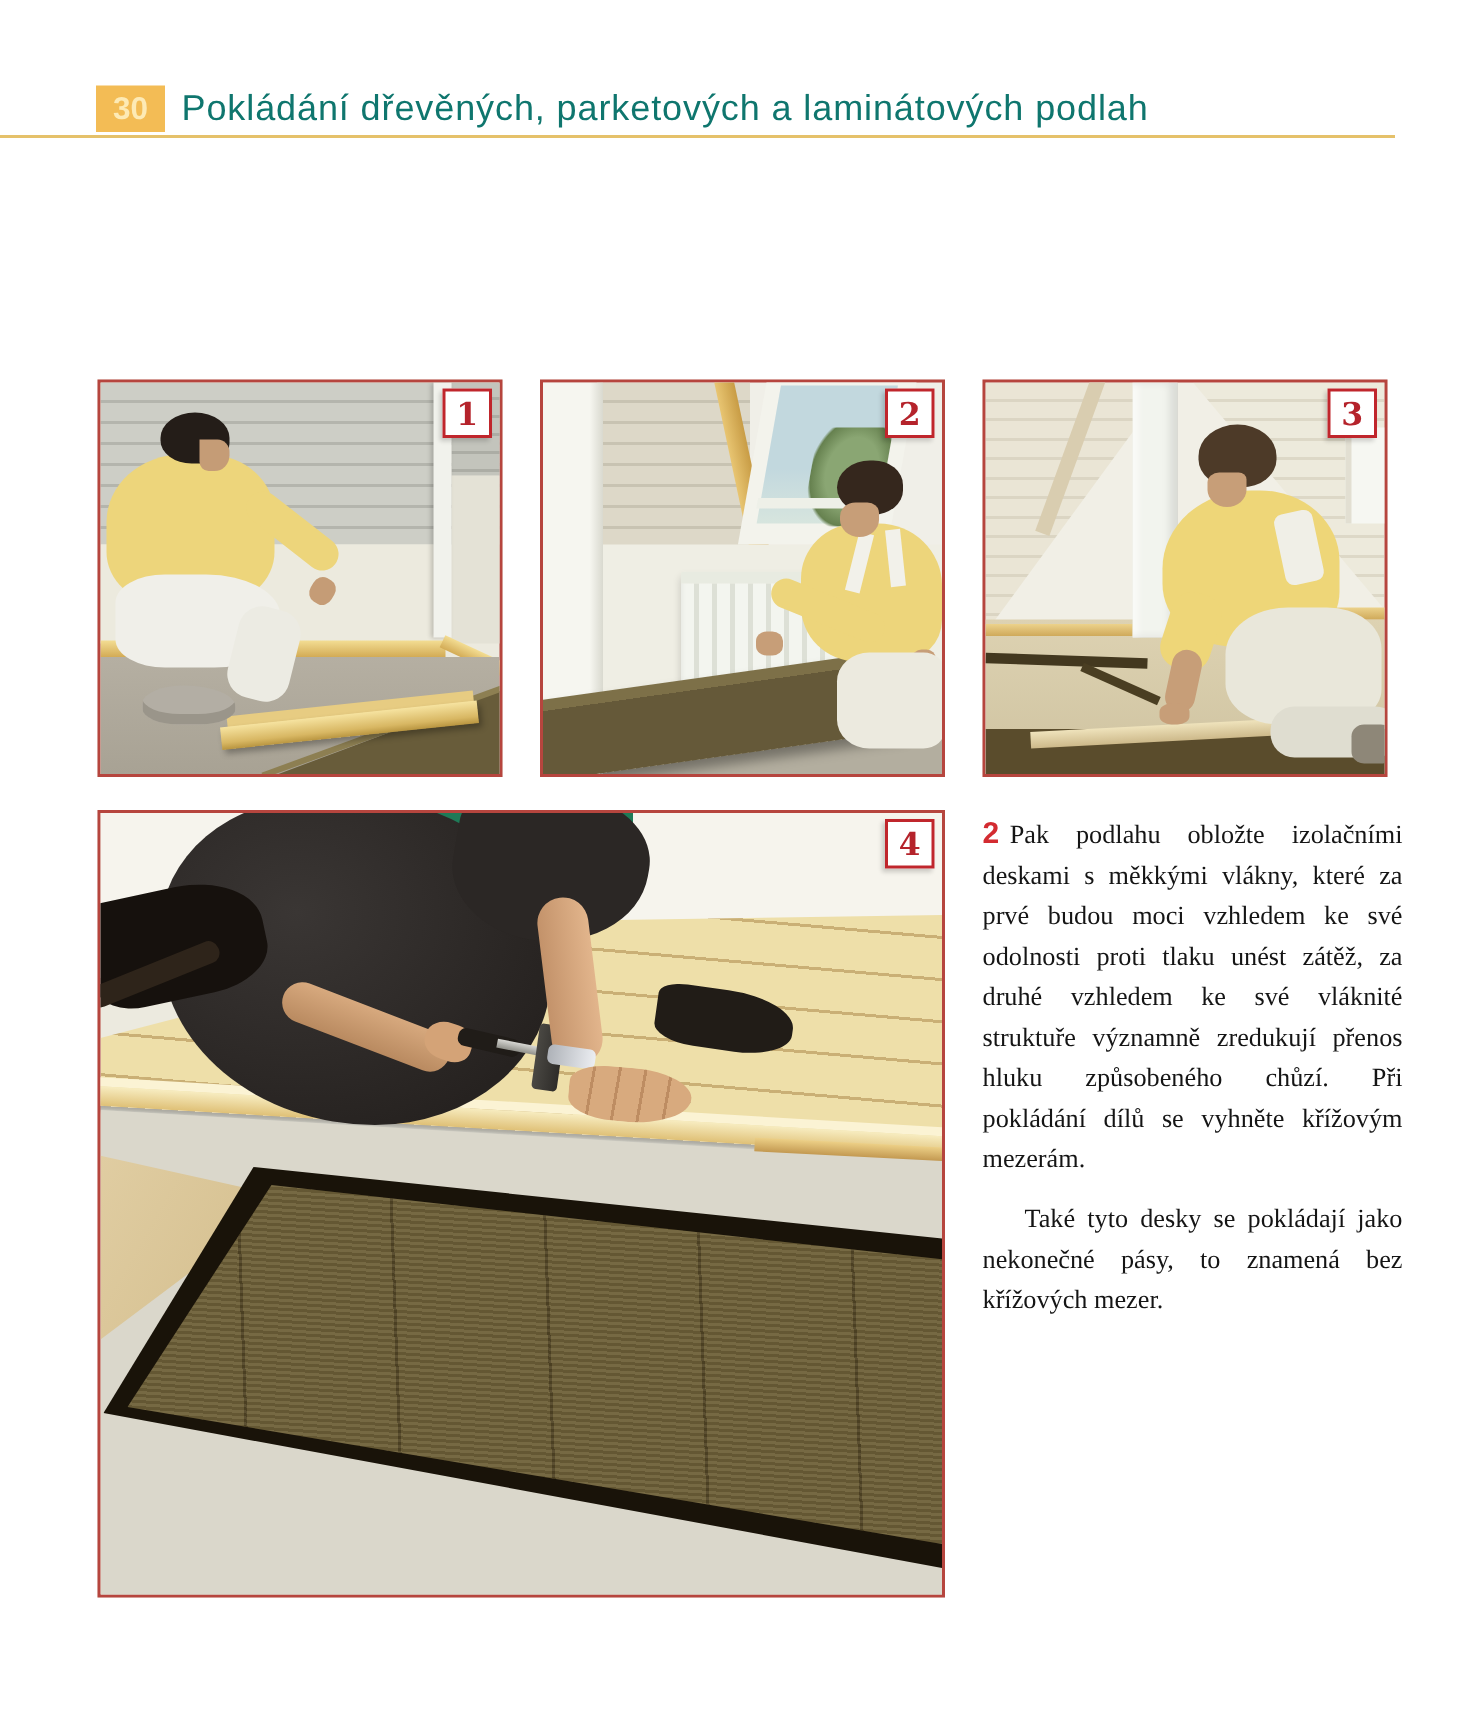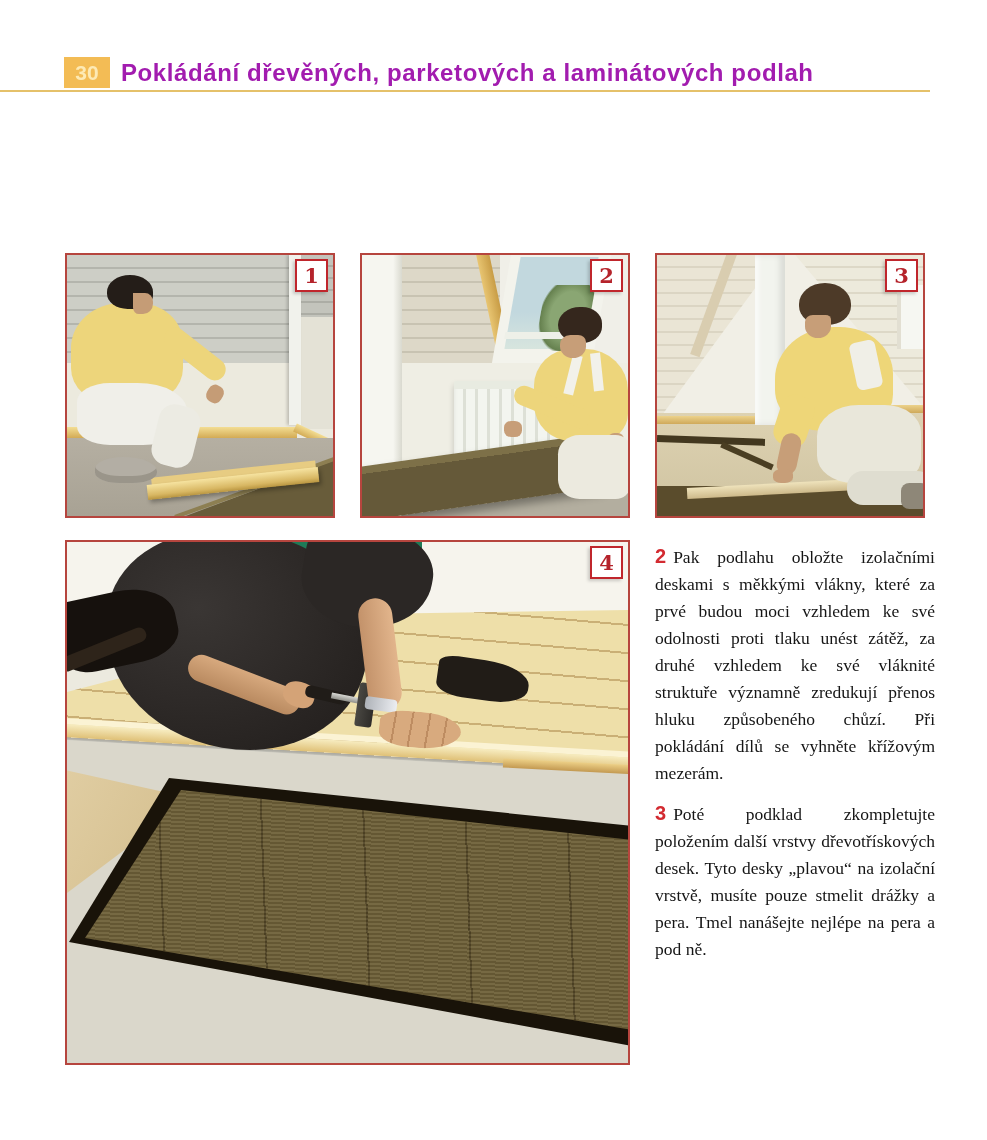--- a/index.html
+++ b/index.html
@@ -3,22 +3,22 @@
 <meta charset="utf-8">
 <style>
   html,body{margin:0;padding:0;background:#ffffff;}
   .page{position:relative;width:987px;height:1140px;background:#ffffff;overflow:hidden;
         font-family:"Liberation Serif",serif;}
 
   
   .pagenum{position:absolute;left:64px;top:57px;width:46px;height:31px;background:#f3bc55;
            color:#fdeab5;font:bold 21px/31px "Liberation Sans",sans-serif;text-align:center;}
   .title{position:absolute;left:121px;top:57px;height:31px;line-height:31px;
-         font-family:"Liberation Sans",sans-serif;font-weight:bold;font-size:24px;
-         letter-spacing:0.6px;color:#a21caf;white-space:nowrap;}
+         font-family:"Liberation Sans",sans-serif;font-weight:normal;font-size:24px;
+         letter-spacing:0.6px;color:#0f766e;white-space:nowrap;}
   .rule{position:absolute;left:0;top:90px;width:930px;height:2px;background:#e5c16a;}
 
   
   .ph{position:absolute;overflow:hidden;border:2px solid #b6453e;background:#eceadf;box-sizing:border-box;}
   .ph1{left:65px;top:253px;width:270px;height:265px;}
   .ph2{left:360px;top:253px;width:270px;height:265px;}
   .ph3{left:655px;top:253px;width:270px;height:265px;}
   .ph4{left:65px;top:540px;width:565px;height:525px;}
   .badge{position:absolute;top:4px;right:5px;width:29px;height:29px;background:#ffffff;
          border:2px solid #c0262c;color:#b5232b;z-index:20;text-align:center;
@@ -246,16 +246,16 @@
     <div class="s4-shaft"></div>
     <div class="s4-hhead"></div>
     <div class="s4-arm2"></div>
     <div class="s4-watch"></div>
     <div class="s4-hand2"></div>
     <div class="badge">4</div>
   </div>
 
   <div class="textcol">
     <p><span class="step">2</span><span>Pak podlahu obložte izolačními deskami s měkkými vlákny, které za prvé budou moci vzhledem ke své odolnosti proti tlaku unést zátěž, za druhé vzhledem ke své vláknité struktuře významně zredukují přenos hluku způsobeného chůzí. Při pokládání dílů se vyhněte křížovým mezerám.</span></p>
-    <p class="no-gap"><span class="step">3</span><span>Poté podklad zkompletujte položením další vrstvy dřevotřískových desek. Tyto desky „plavou“ na izolační vrstvě, musíte pouze stmelit drážky a pera. Tmel nanášejte nejlépe na pera a pod ně.</span></p>
+    <p class="indent"><span>Také tyto desky se pokládají jako nekonečné pásy, to znamená bez křížových mezer.</span></p>
   </div>
 
 </div>
 
 </body></html>

